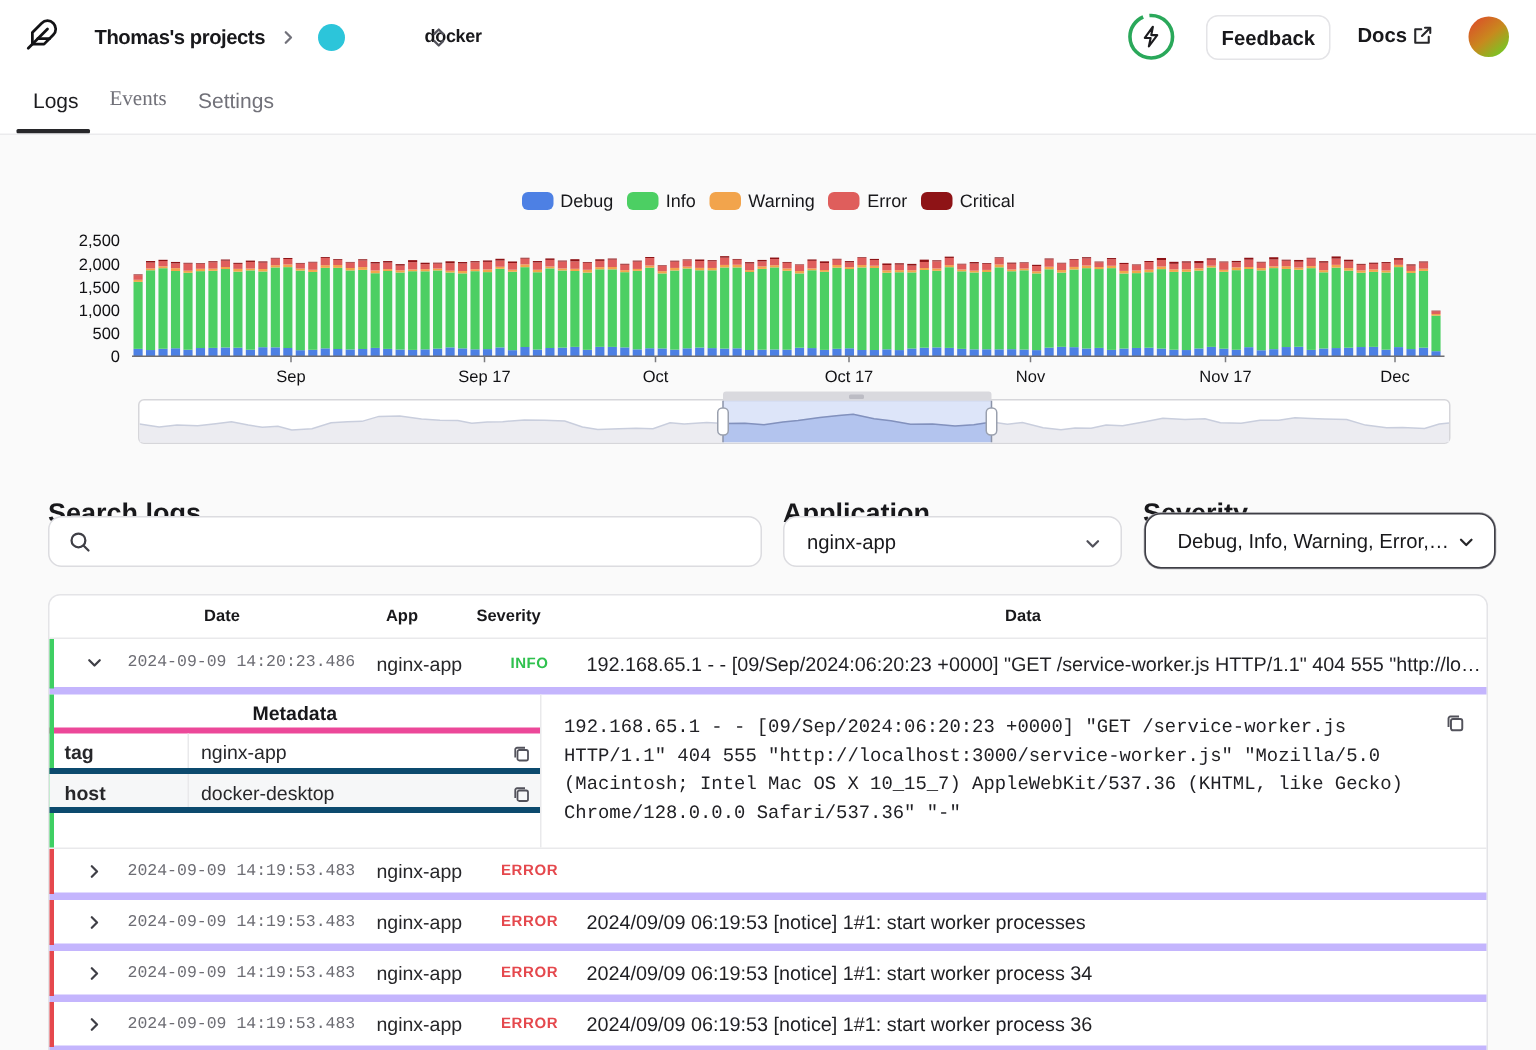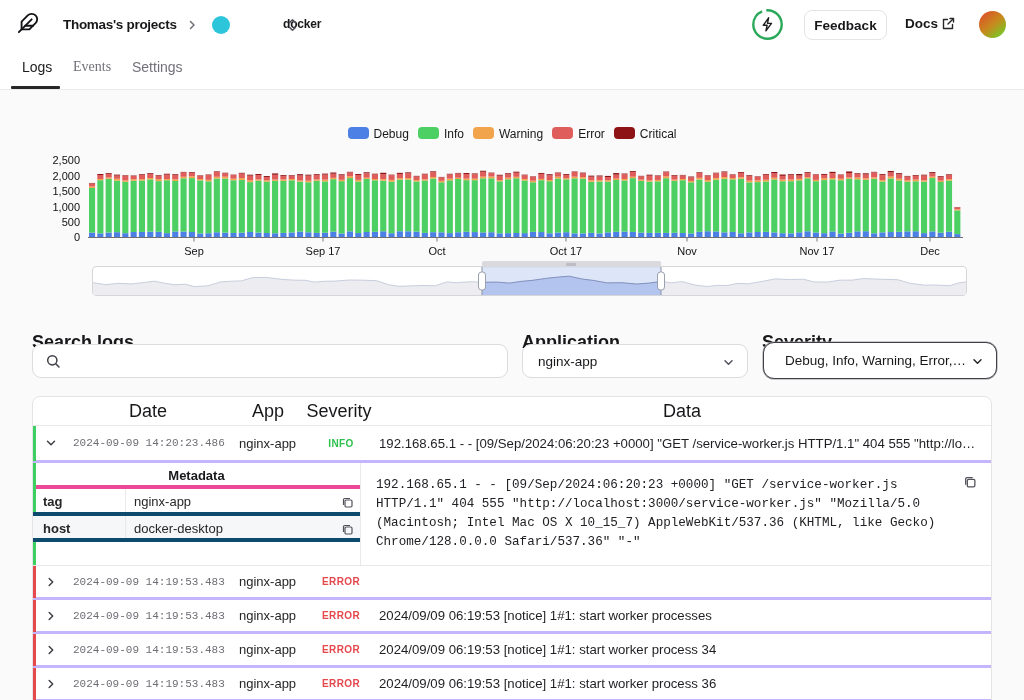--- a/index.html
+++ b/index.html
@@ -16,35 +16,35 @@
   background:#fff; font-size:13.5px; font-weight:600; color:#18181b; display:flex; align-items:center; justify-content:center; }
 
 .tab { position:absolute; top:59px; font-size:14px; }
 .tab.active { color:#1c1c1f; }
 .tab.idle { color:#717179; }
 .tab-underline { left:11px; top:86px; width:49px; height:2.5px; background:#27272a; border-radius:1px; }
 .hdr-border { left:0; top:88.5px; width:1024px; height:1px; background:#ebebed; }
 
 .content { left:0; top:89.5px; width:1024px; height:610.5px; background:#fafafa; }
 .legend { left:0; top:127px; width:1024px; display:flex; justify-content:center; gap:9px; }
-.litem { display:flex; gap:5px; font-size:12px; color:#18181b; }
+.litem { display:flex; align-items:center; gap:5px; font-size:12px; color:#18181b; }
 .sw { width:21px; height:12px; border-radius:4px; }
 
 .flabel { position:absolute; top:332px; font-size:18px; font-weight:600; color:#18181b; }
 .fbox { position:absolute; top:344px; height:34px; background:#fff; border:1px solid #dcdce0;
   border-radius:9px; display:flex; align-items:center; font-size:13.5px; color:#18181b; }
 .chev { position:absolute; right:13px; top:12px; }
 
 .tbl { left:32px; top:396px; width:960px; background:#fff; border:1px solid #e4e4e7;
   border-radius:8px 8px 0 0; height:310px; }
 .thead { display:grid; grid-template-columns:40px 160px 76px 64px 1fr; height:29px;
-  border-bottom:1px solid #e9e9eb; align-items:center; font-size:18px; font-weight:400; color:#18181b; }
+  border-bottom:1px solid #e9e9eb; align-items:center; font-size:11px; font-weight:700; color:#18181b; }
 .thead div { text-align:center; }
 .row { display:grid; grid-template-columns:40px 160px 76px 64px 1fr; height:34px;
-  border-bottom:3px solid #c4b5fd; align-items:center; position:relative; }
+  border-bottom:5px solid #c4b5fd; align-items:center; position:relative;padding-left:12px; }
 .row .mono { font-family:"Liberation Mono", monospace; font-size:11px; color:#6d6d74; }
 .row .app { font-size:13px; color:#27272a; padding-left:6px; }
 .sev { font-size:10px; font-weight:700; letter-spacing:0.4px; text-align:center; }
 .sev.info { color:#2fc14e; }
 .sev.error { color:#e5484d; }
 .data { font-size:13.2px; color:#1f1f23; padding-left:6px; white-space:nowrap; overflow:hidden; }
 .caret { justify-self:center; margin-right:4px; }
 .lb { position:absolute; left:0; top:0; bottom:-1px; width:3px; }
 .lb.g { background:#3ecf63; }
 .lb.r { background:#e5484d; }

